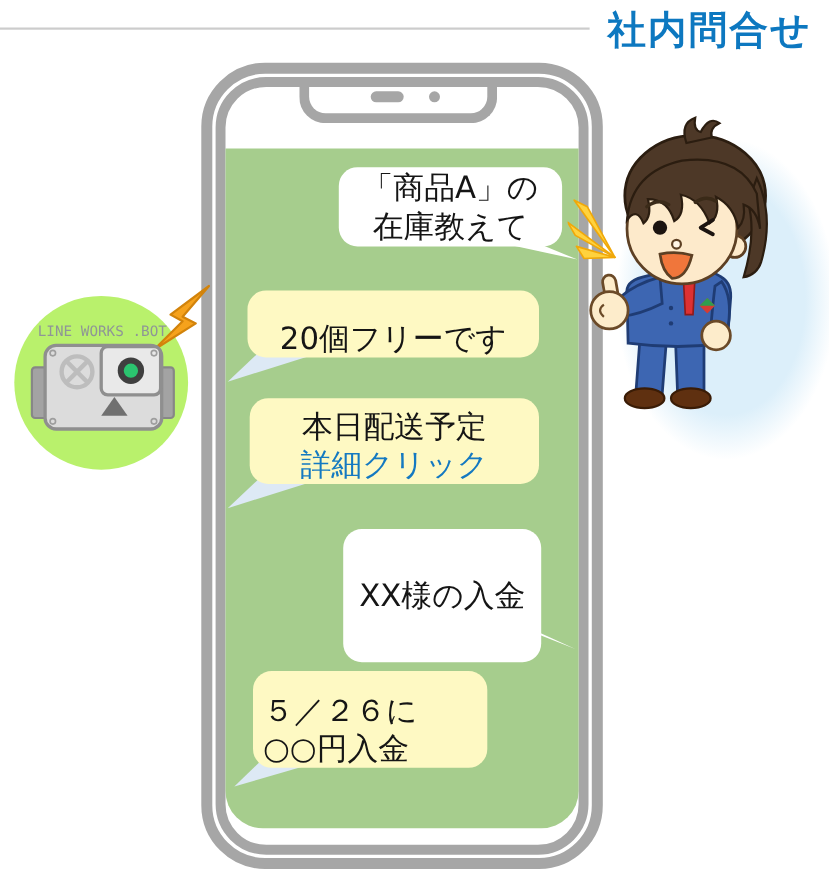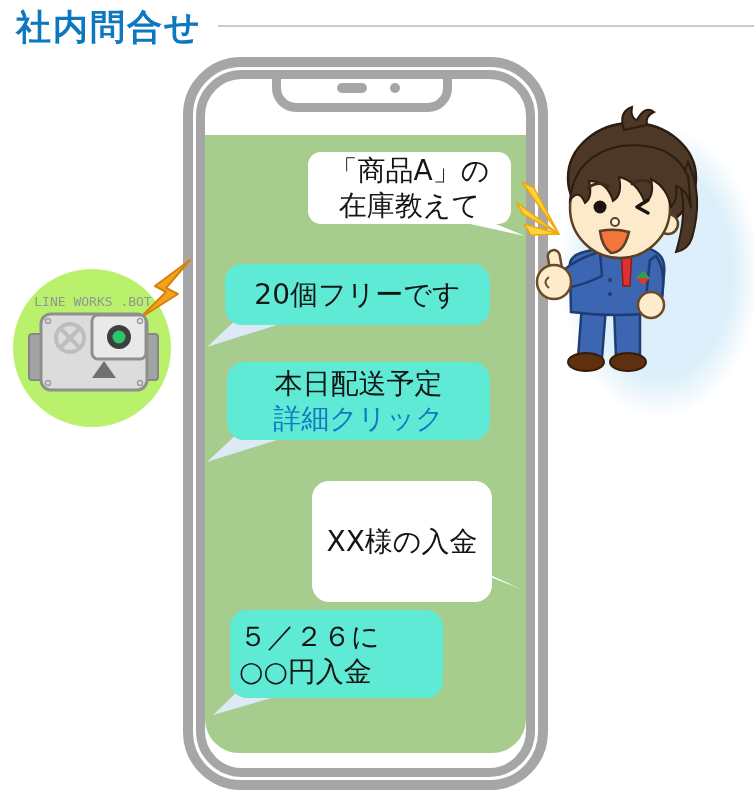--- a/index.html
+++ b/index.html
@@ -3,21 +3,21 @@
 <meta charset="utf-8">
 <style>
   html,body{margin:0;padding:0;}
   body{
     width:754px;height:799px;position:relative;overflow:hidden;
     background:#ffffff;
     font-family:"DejaVu Sans","Liberation Sans",sans-serif;
   }
   
   .header-rule{position:absolute;top:25px;left:0;width:754px;border-top:2px solid #cccccc;}
-  .header{position:absolute;top:4px;left:0;width:754px;text-align:left;}
+  .header{position:absolute;top:4px;left:0;width:754px;text-align:right;}
   .header .title{
     display:inline-block;background:#ffffff;padding:0 16px;
     font-size:35px;font-weight:bold;color:#0d78c0;letter-spacing:2px;
   }
   
   .phone-outer{
     position:absolute;left:183px;top:57px;width:365px;height:733px;box-sizing:border-box;
     border:10px solid #a6a6a6;border-radius:58px;background:#ffffff;
   }
   .phone-inner{
@@ -35,23 +35,23 @@
   }
   .speaker{position:absolute;left:337px;top:83px;width:30px;height:10px;border-radius:6px;background:#a6a6a6;}
   .camera{position:absolute;left:390px;top:83px;width:10px;height:10px;border-radius:50%;background:#a6a6a6;}
   
   .bubble{
     position:absolute;box-sizing:border-box;border-radius:17px;
     display:flex;flex-direction:column;justify-content:center;align-items:center;
     font-size:28px;line-height:35px;color:#151515;text-align:center;z-index:3;
   }
   .bubble.white{background:#ffffff;}
-  .bubble.blue{background:#5eead4;}
+  .bubble.blue{background:#fef9c3;justify-content:flex-end;}
   .tail{position:absolute;z-index:2;}
-  .b1{left:308px;top:152px;width:203px;height:72px;border-radius:13px;}
+  .b1{left:308px;top:152px;width:203px;height:72px;}
   .b2{left:225px;top:264px;width:265px;height:61px;}
   .b3{left:227px;top:362px;width:263px;height:78px;}
   .b4{left:312px;top:481px;width:180px;height:121px;}
   .b5{left:230px;top:610px;width:213px;height:88px;align-items:flex-start;padding-left:9px;text-align:left;}
   .bubble a.link{color:#1479c1;text-underline-offset:4px;cursor:pointer;}
   
   .bot-avatar{position:absolute;left:0;top:250px;width:230px;height:230px;z-index:4;}
   .bot-label{
     position:absolute;left:30px;top:294px;width:126px;text-align:center;z-index:5;
     font-family:"DejaVu Sans Mono","Liberation Mono",monospace;

